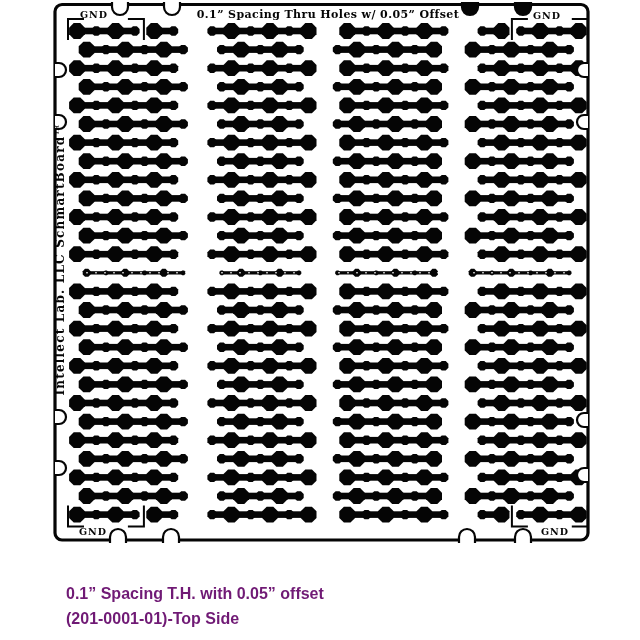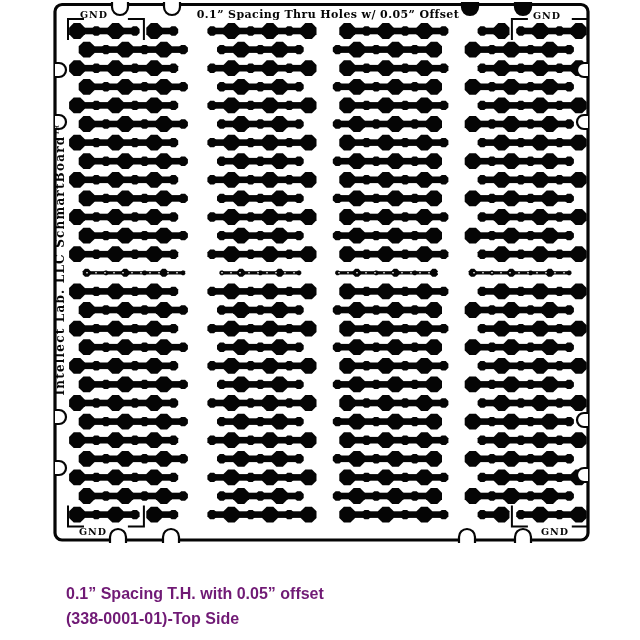--- a/index.html
+++ b/index.html
@@ -1272,16 +1272,16 @@
       <text class="gnd" x="94" y="18">GND</text>
       <text class="gnd" x="547" y="19">GND</text>
       <text class="gnd" x="93" y="535">GND</text>
       <text class="gnd" x="555" y="535">GND</text>
       <text class="side" transform="translate(64,259) rotate(-90)">Intellect Lab. LLC   SchmartBoard™</text>
     </svg>
   </div>
 
   <div class="caption">
     <div>0.1”  Spacing T.H. with 0.05”  offset</div>
-    <div>(338-0001-01)-Top Side</div>
+    <div>(201-0001-01)-Top Side</div>
   </div>
 
 </div>
 
 </body></html>

